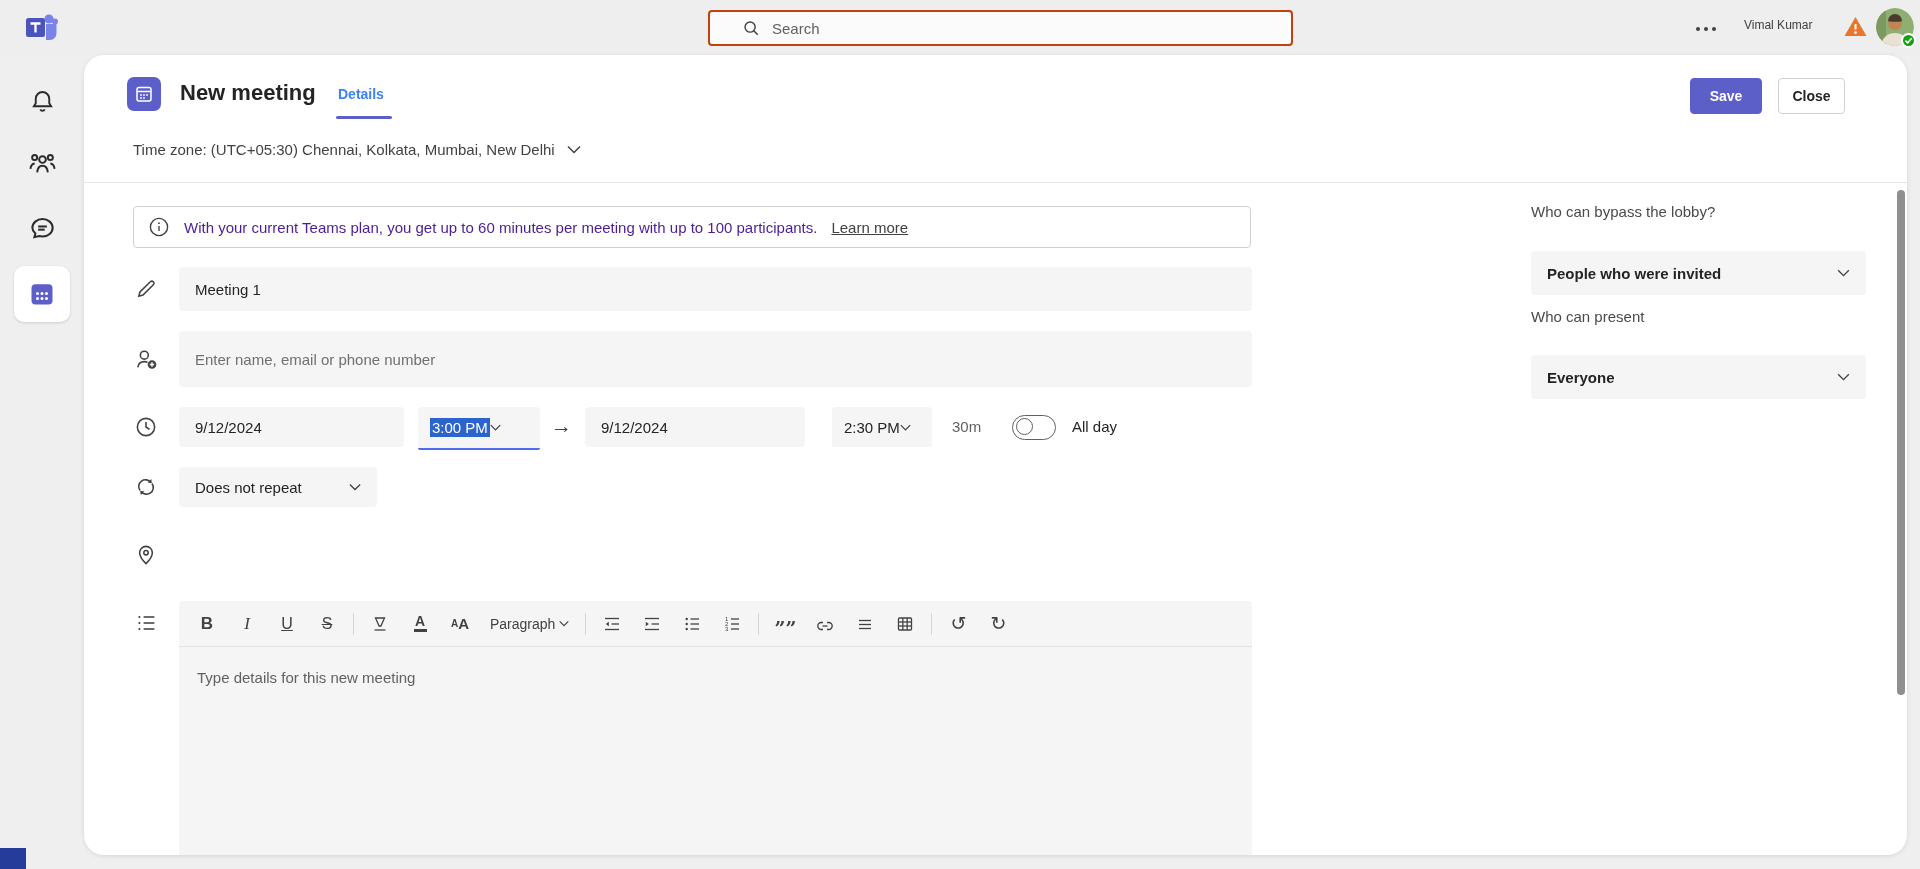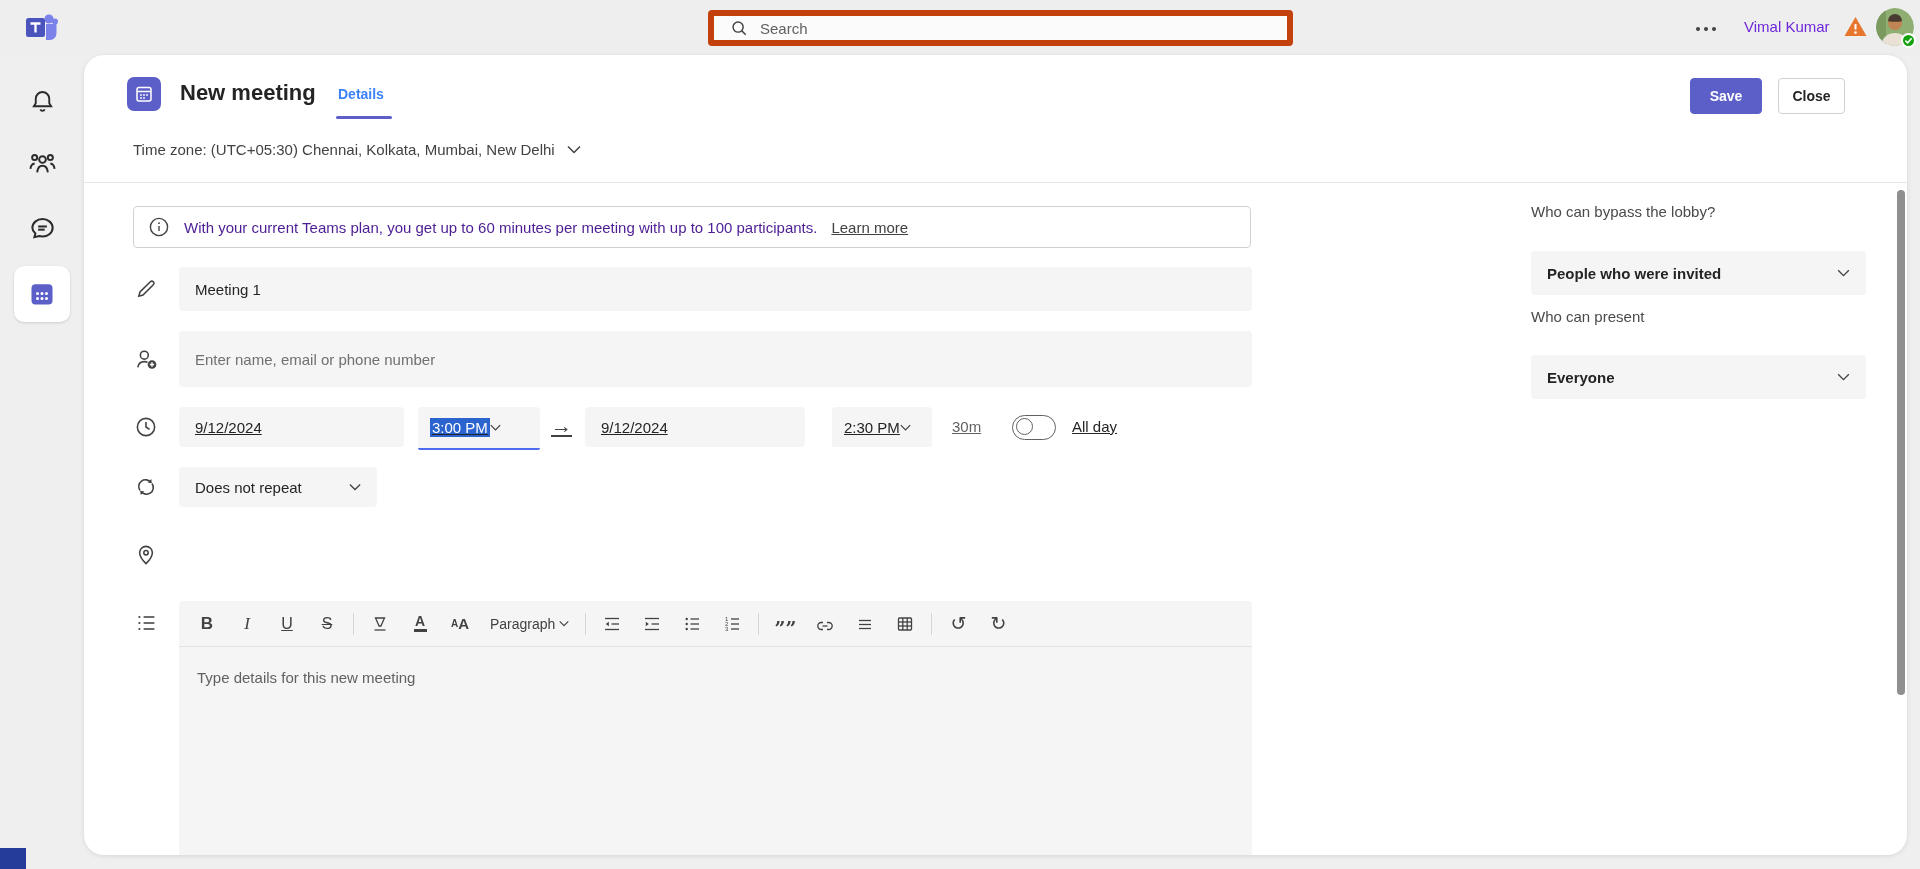--- a/index.html
+++ b/index.html
@@ -10,26 +10,26 @@
     font-family:"Liberation Sans","DejaVu Sans",sans-serif;
     color:#242424; font-size:15px;
   }
   svg { display:block; }
 
   
   .topbar { position:absolute; left:0; top:0; width:1920px; height:55px; background:#eeeeee; }
   .teams-logo { position:absolute; left:24px; top:10px; width:34px; height:34px; }
   .searchbox {
     position:absolute; left:708px; top:10px; width:585px; height:36px;
-    background:#fbfbfb; border:6px solid #c2410c; border-radius:4px;
-    display:flex; align-items:center; gap:12px; padding:0 16px; cursor:text;
+    background:#fbfbfb; border:2px solid #c2410c; border-radius:4px;
+    display:flex; align-items:center; gap:12px; padding:0 32px; cursor:text;
   }
   .searchbox .ph { color:#616161; }
   .more-btn { position:absolute; left:1692px; top:18px; width:28px; height:22px; display:flex; align-items:center; justify-content:center; cursor:pointer; }
-  .user-name { position:absolute; left:1744px; top:18px; color:#6d28d9; font-size:15px; }
+  .user-name { position:absolute; left:1744px; top:18px; color:#404040; font-size:12px; }
   .warn { position:absolute; left:1843px; top:15px; }
   .avatar-wrap { position:absolute; left:1876px; top:8px; width:38px; height:38px; cursor:pointer; }
   .avatar-wrap svg.photo { border-radius:50%; }
   .presence { position:absolute; right:-2px; bottom:-2px; width:15px; height:15px; border-radius:50%;
     background:#13A10E; border:2px solid #fff; display:flex; align-items:center; justify-content:center; }
 
   
   .rail { position:absolute; left:0; top:55px; width:84px; height:814px; }
   .rail-btn { position:absolute; left:0; width:84px; display:flex; justify-content:center; cursor:pointer; }
   .rail-tile { position:absolute; left:14px; top:211px; width:56px; height:56px; background:#fff;
@@ -63,21 +63,21 @@
   .field { position:absolute; left:95px; background:#f5f5f5; border-radius:4px; display:flex; align-items:center; }
   .field input { width:100%; height:100%; background:transparent; border:none; outline:none;
     font:inherit; color:#242424; padding:0 16px; }
   .field input::placeholder { color:#707070; opacity:1; }
 
   .f-title { top:212px; width:1073px; height:44px; }
   .f-attendees { top:276px; width:1073px; height:56px; }
   .f-location { top:472px; width:1073px; height:56px; }
 
   .dt-row { position:absolute; left:95px; top:352px; width:1073px; height:44px; }
-  .dt-row > * { position:absolute;text-decoration:underline; }
+  .dt-row > * { position:absolute; }
   .dfield { background:#f5f5f5; border-radius:4px; height:40px; }
   .tdrop { background:#f5f5f5; border-radius:4px 4px 2px 2px; height:40px; display:flex; align-items:center;
     padding:0 12px; cursor:pointer; }
   .tdrop.focused { border-bottom:2px solid #4f6bed; height:43px; }
   .sel { background:#2b63cf; color:#fff; padding:1px 2px; }
   .arrow-right { font-size:21px; color:#424242; top:7px; }
   .dur { color:#616161; top:11px; }
   .toggle { top:8px; width:44px; height:25px; border:1px solid #616161; border-radius:999px; background:#fff; cursor:pointer; }
   .knob { position:absolute; left:3px; top:2px; width:17px; height:17px; border:1px solid #616161; border-radius:50%; background:#fff; }
   .allday { top:11px; }

